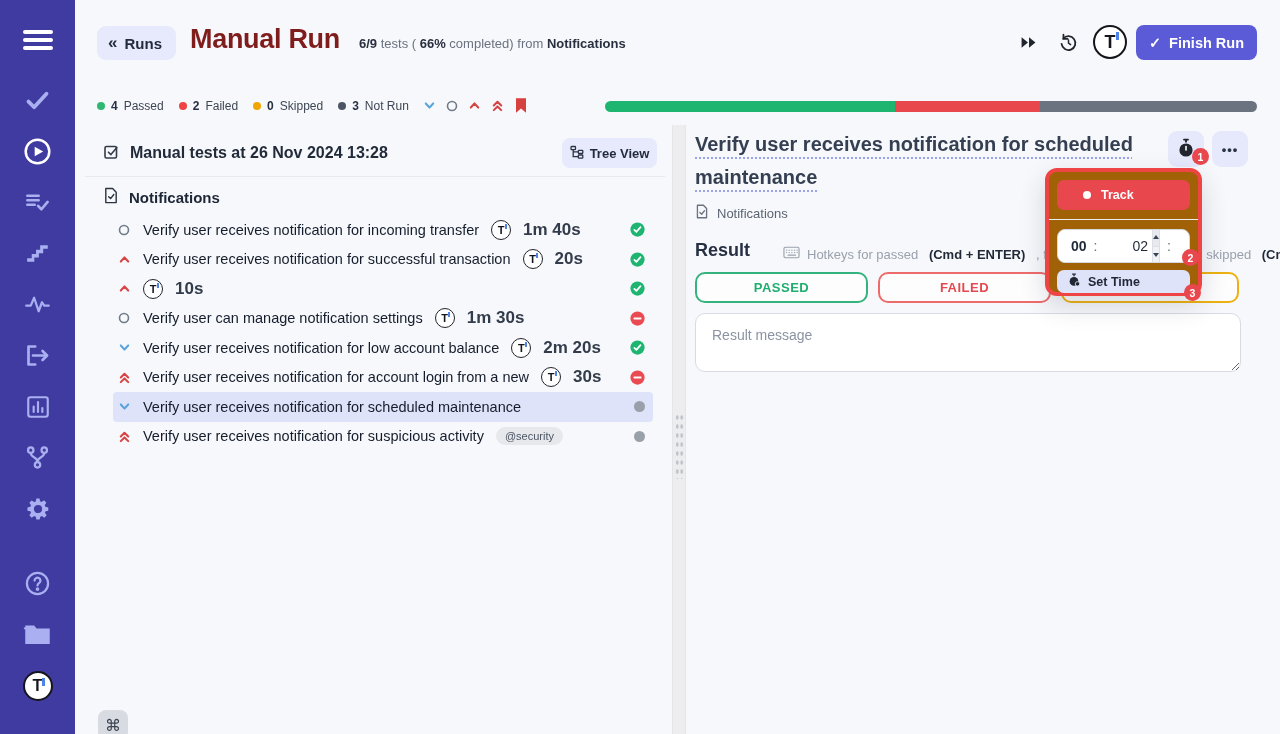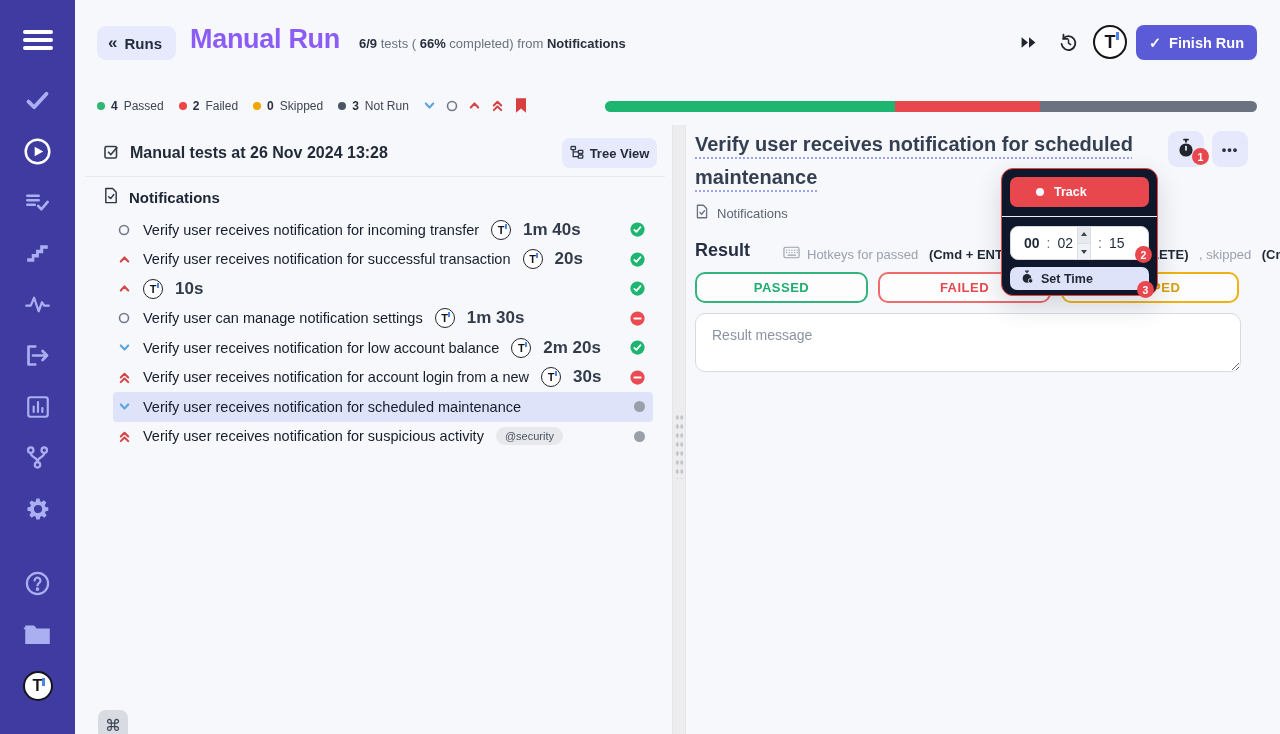--- a/index.html
+++ b/index.html
@@ -14,21 +14,21 @@
   .burger { width:30px; height:20px; display:flex; flex-direction:column; justify-content:space-between; }
   .burger i { display:block; height:4px; border-radius:2px; background:#fff; }
   .biglogo { width:32px; height:32px; border-radius:50%; background:#fff; border:2px solid #15151c; display:flex; align-items:center; justify-content:center; position:relative; font-weight:800; color:#15151c; font-size:17px; }
   .biglogo b { position:absolute; right:6px; top:5px; width:3px; height:8px; background:#4f83e8; }
 
   
   .main { position:relative; width:1205px; height:734px; background:#f7f8fb; }
 
   .runs-btn { position:absolute; left:22px; top:26px; height:34px; padding:0 14px 0 11px; background:#e7eafc; border:none; border-radius:9px; font-family:inherit; font-size:15px; font-weight:600; color:#232c3d; display:flex; align-items:center; gap:7px; cursor:pointer; }
   .runs-btn .chev { font-size:17px; font-weight:700; }
-  .app-title { position:absolute; left:115px; top:24px; font-size:27px; font-weight:800; color:#8b5cf6; letter-spacing:-0.3px; }
+  .app-title { position:absolute; left:115px; top:24px; font-size:27px; font-weight:800; color:#7f1d1d; letter-spacing:-0.3px; }
   .app-sub { position:absolute; left:284px; top:36px; font-size:13px; color:#6a7280; white-space:pre; }
   .app-sub b { color:#28303f; }
   .hdr-ico { position:absolute; cursor:pointer; background:none; border:none; display:flex; align-items:center; justify-content:center; }
   .ff-ico { left:945px; top:36px; }
   .restart-ico { left:983px; top:32px; }
   .hdr-logo { left:1018px; top:25px; }
   .hdr-logo .biglogo { width:34px; height:34px; border-width:2.5px; font-size:18px; }
   .finish-btn { position:absolute; left:1061px; top:25px; width:121px; height:35px; background:#5b5bd8; color:#fff; border:none; border-radius:8px; font-family:inherit; font-size:14.5px; font-weight:700; display:flex; align-items:center; justify-content:center; gap:8px; cursor:pointer; }
 
   
@@ -81,26 +81,26 @@
   .hotkeys b { color:#1f2937; }
   .res-btns { position:absolute; left:620px; top:272px; display:flex; gap:10px; }
   .rbtn { height:31px; border-radius:10px; background:#fdfdfe; font-family:inherit; font-size:13px; font-weight:700; letter-spacing:0.5px; cursor:pointer; }
   .rbtn.passed { width:173px; border:2px solid #35b37e; color:#1fae6f; }
   .rbtn.failed { width:173px; border:2px solid #ee6b6b; color:#e5494f; }
   .rbtn.skipped { width:178px; border:2px solid #edb211; color:#d99e08; }
   .res-msg { position:absolute; left:620px; top:313px; width:546px; height:59px; border:1.5px solid #d8dbe2; border-radius:10px; background:#fff; resize:both; font-family:inherit; font-size:14px; color:#333; padding:13px 16px; outline:none; }
   .res-msg::placeholder { color:#8b93a2; }
 
   
-  .popup { position:absolute; left:926px; top:168px; width:157px; height:128px; background:#0f172a; border:1px solid #ef4444; border-radius:12px; box-shadow:0 10px 26px rgba(30,35,60,0.16); z-index:6; padding:8px; }
+  .popup { position:absolute; left:970px; top:168px; width:157px; height:128px; background:#a16207; border:4px solid #ef4444; border-radius:12px; box-shadow:0 10px 26px rgba(30,35,60,0.16); z-index:6; padding:8px; }
   .track-btn { width:100%; height:30px; background:#e8474e; border:none; border-radius:7px; color:#fff; font-family:inherit; font-size:12.5px; font-weight:700; display:flex; align-items:center; gap:10px; padding-left:26px; cursor:pointer; }
   .track-btn .tdot { width:8px; height:8px; border-radius:50%; background:#fff; }
   .pop-sep { height:1px; background:#eceef2; margin:9px -8px 9px -8px; }
   .time-box { height:34px; border:1px solid #d5d8df; border-radius:8px; background:#fff; display:flex; align-items:center; overflow:hidden; }
-  .time-box .tseg { font-size:14px; color:#1f2937; }
+  .time-box .tseg { font-size:14px; color:#1f2937;margin-left:28px; }
   .time-box .hh { font-weight:800; margin-left:13px; }
   .time-box .colon { color:#6b7280; margin:0 7px; }
   .spin { width:14px; height:34px; border-left:1px solid #dcdfe5; border-right:1px solid #dcdfe5; display:flex; flex-direction:column; margin-left:4px; }
   .spin i { flex:1; display:flex; align-items:center; justify-content:center; background:#f1f2f5; cursor:pointer; }
   .spin i.up { border-bottom:1px solid #dcdfe5; background:#e7e9ee; }
   .tri-up { width:0; height:0; border-left:3.5px solid transparent; border-right:3.5px solid transparent; border-bottom:4.5px solid #3b4453; }
   .tri-dn { width:0; height:0; border-left:3.5px solid transparent; border-right:3.5px solid transparent; border-top:4.5px solid #3b4453; }
   .settime-btn { margin-top:7px; width:100%; height:23px; background:#dfe3fa; border:none; border-radius:7px; font-family:inherit; font-size:12.5px; font-weight:700; color:#1f2733; display:flex; align-items:center; justify-content:flex-start; gap:7px; padding-left:10px; cursor:pointer; }
   .badge { position:absolute; width:17px; height:17px; border-radius:50%; background:#e8474e; color:#fff; font-size:10.5px; font-weight:700; display:flex; align-items:center; justify-content:center; z-index:8; }
   .badge1 { left:1117px; top:148px; }

